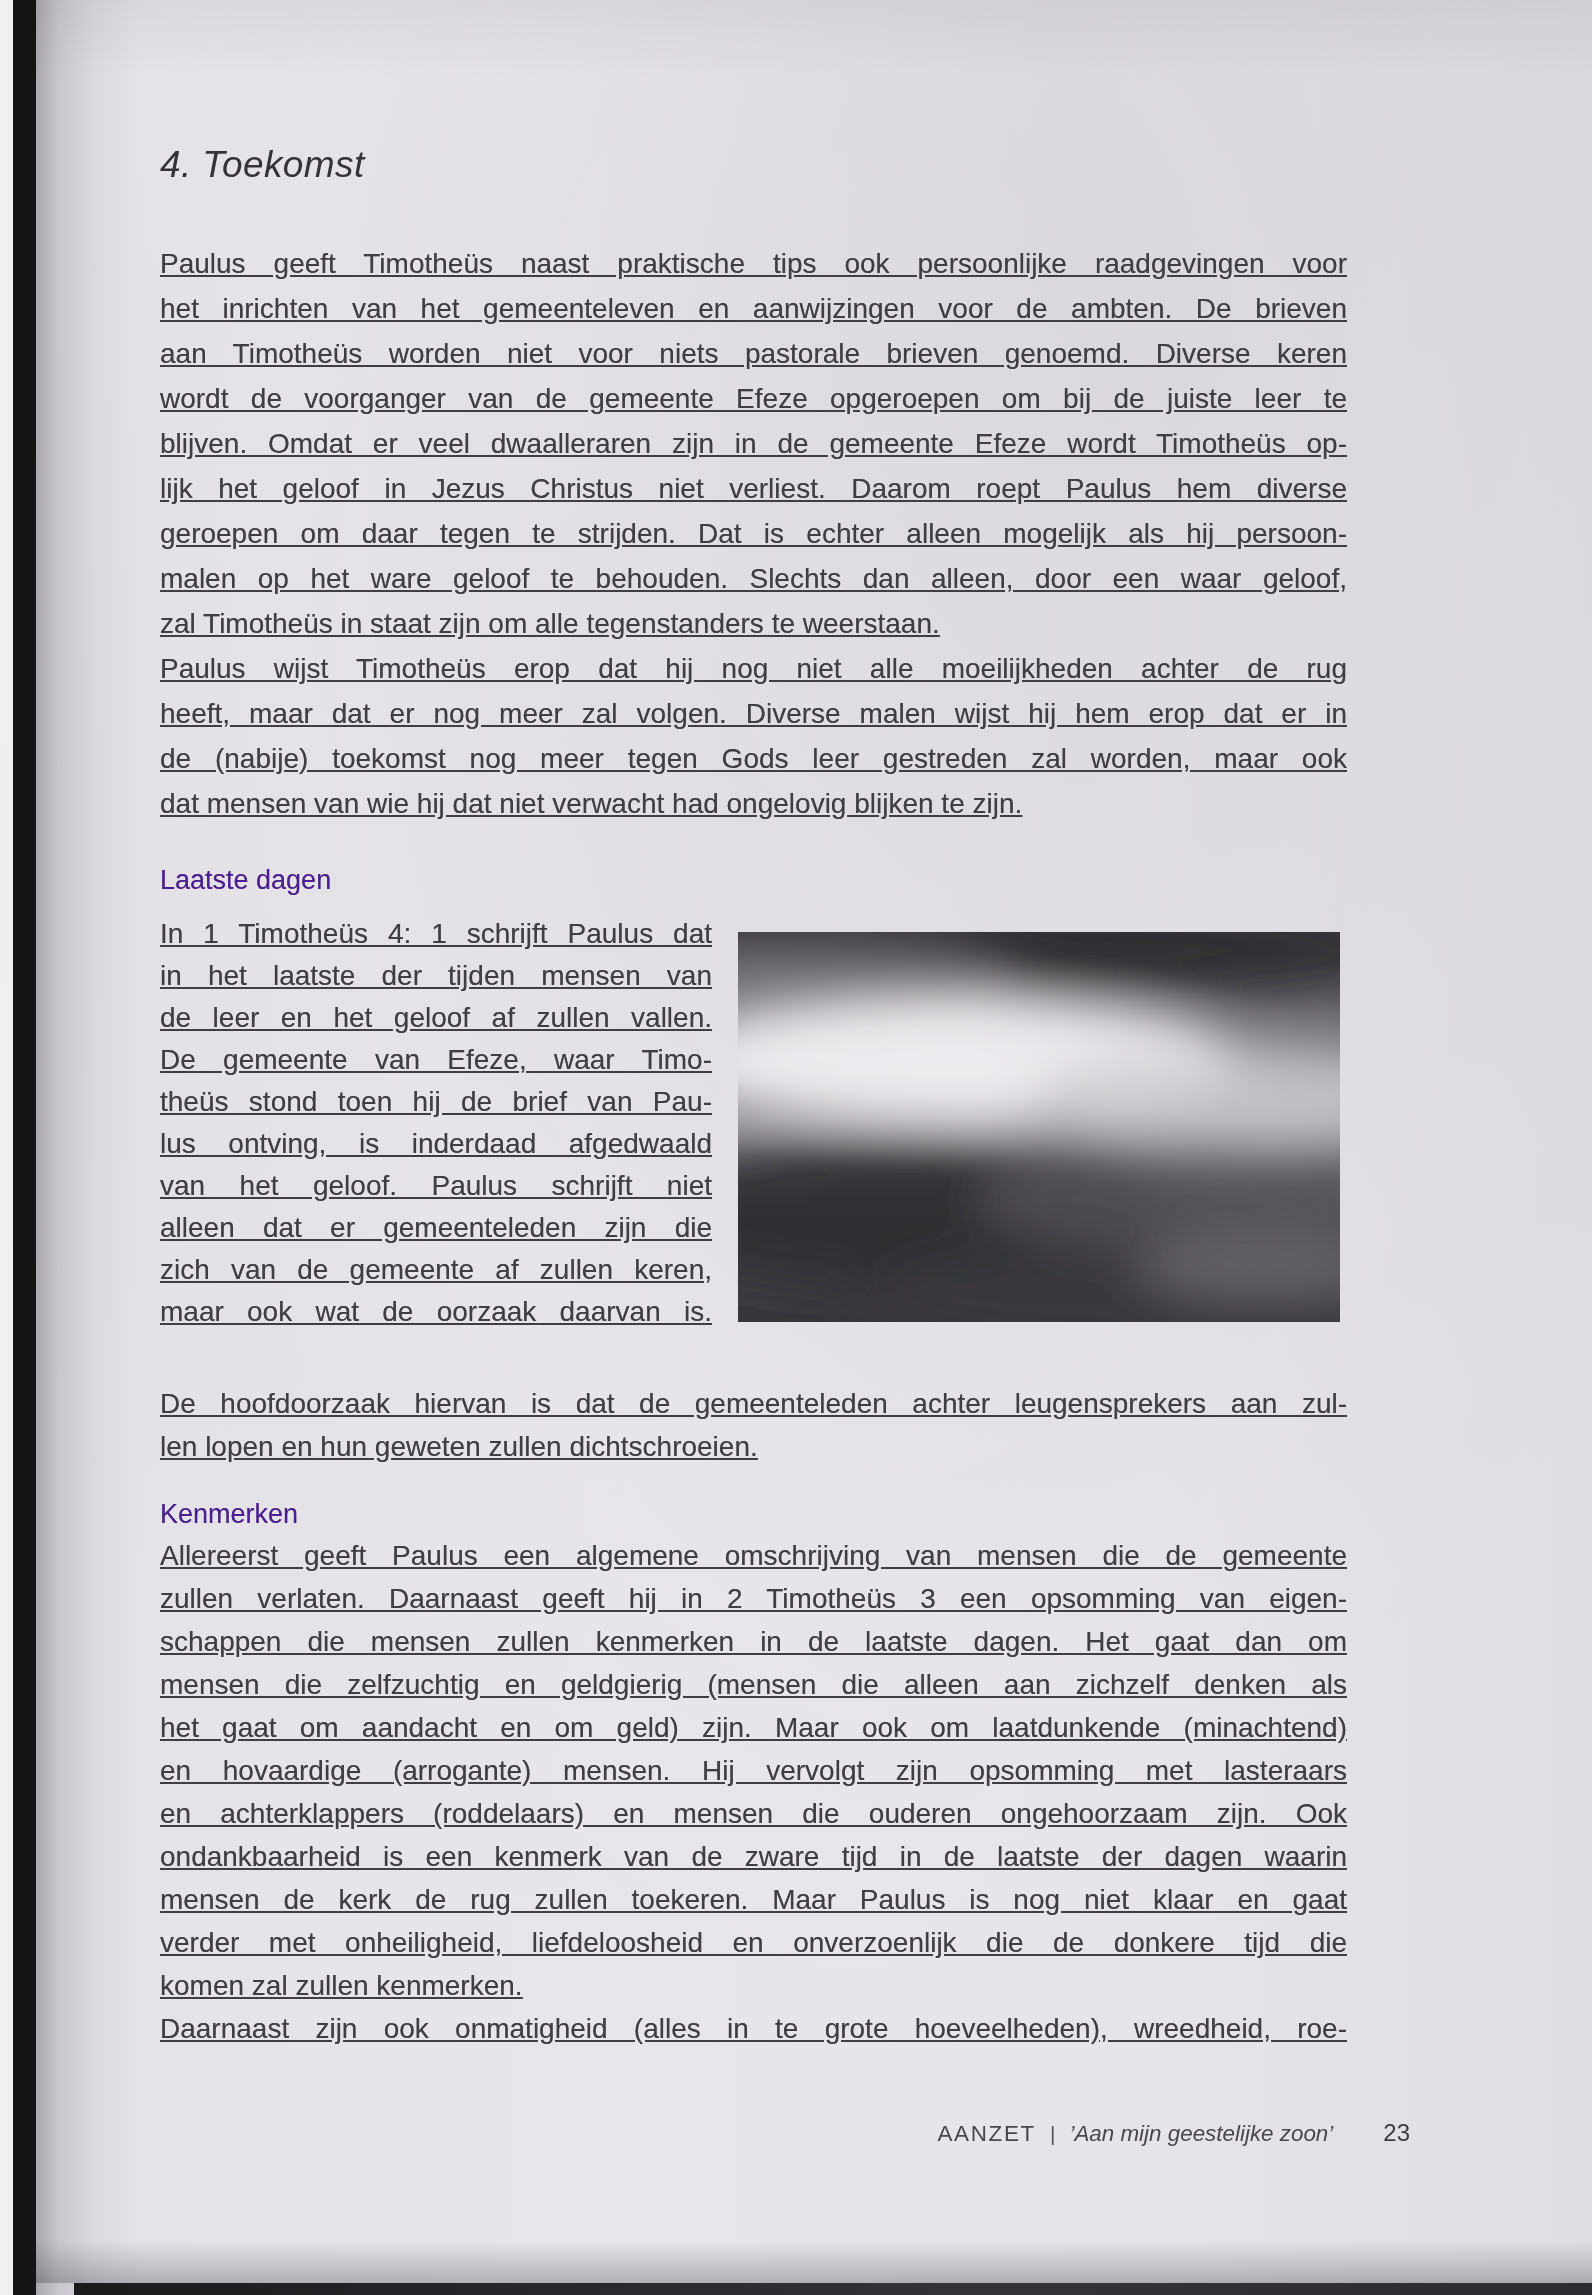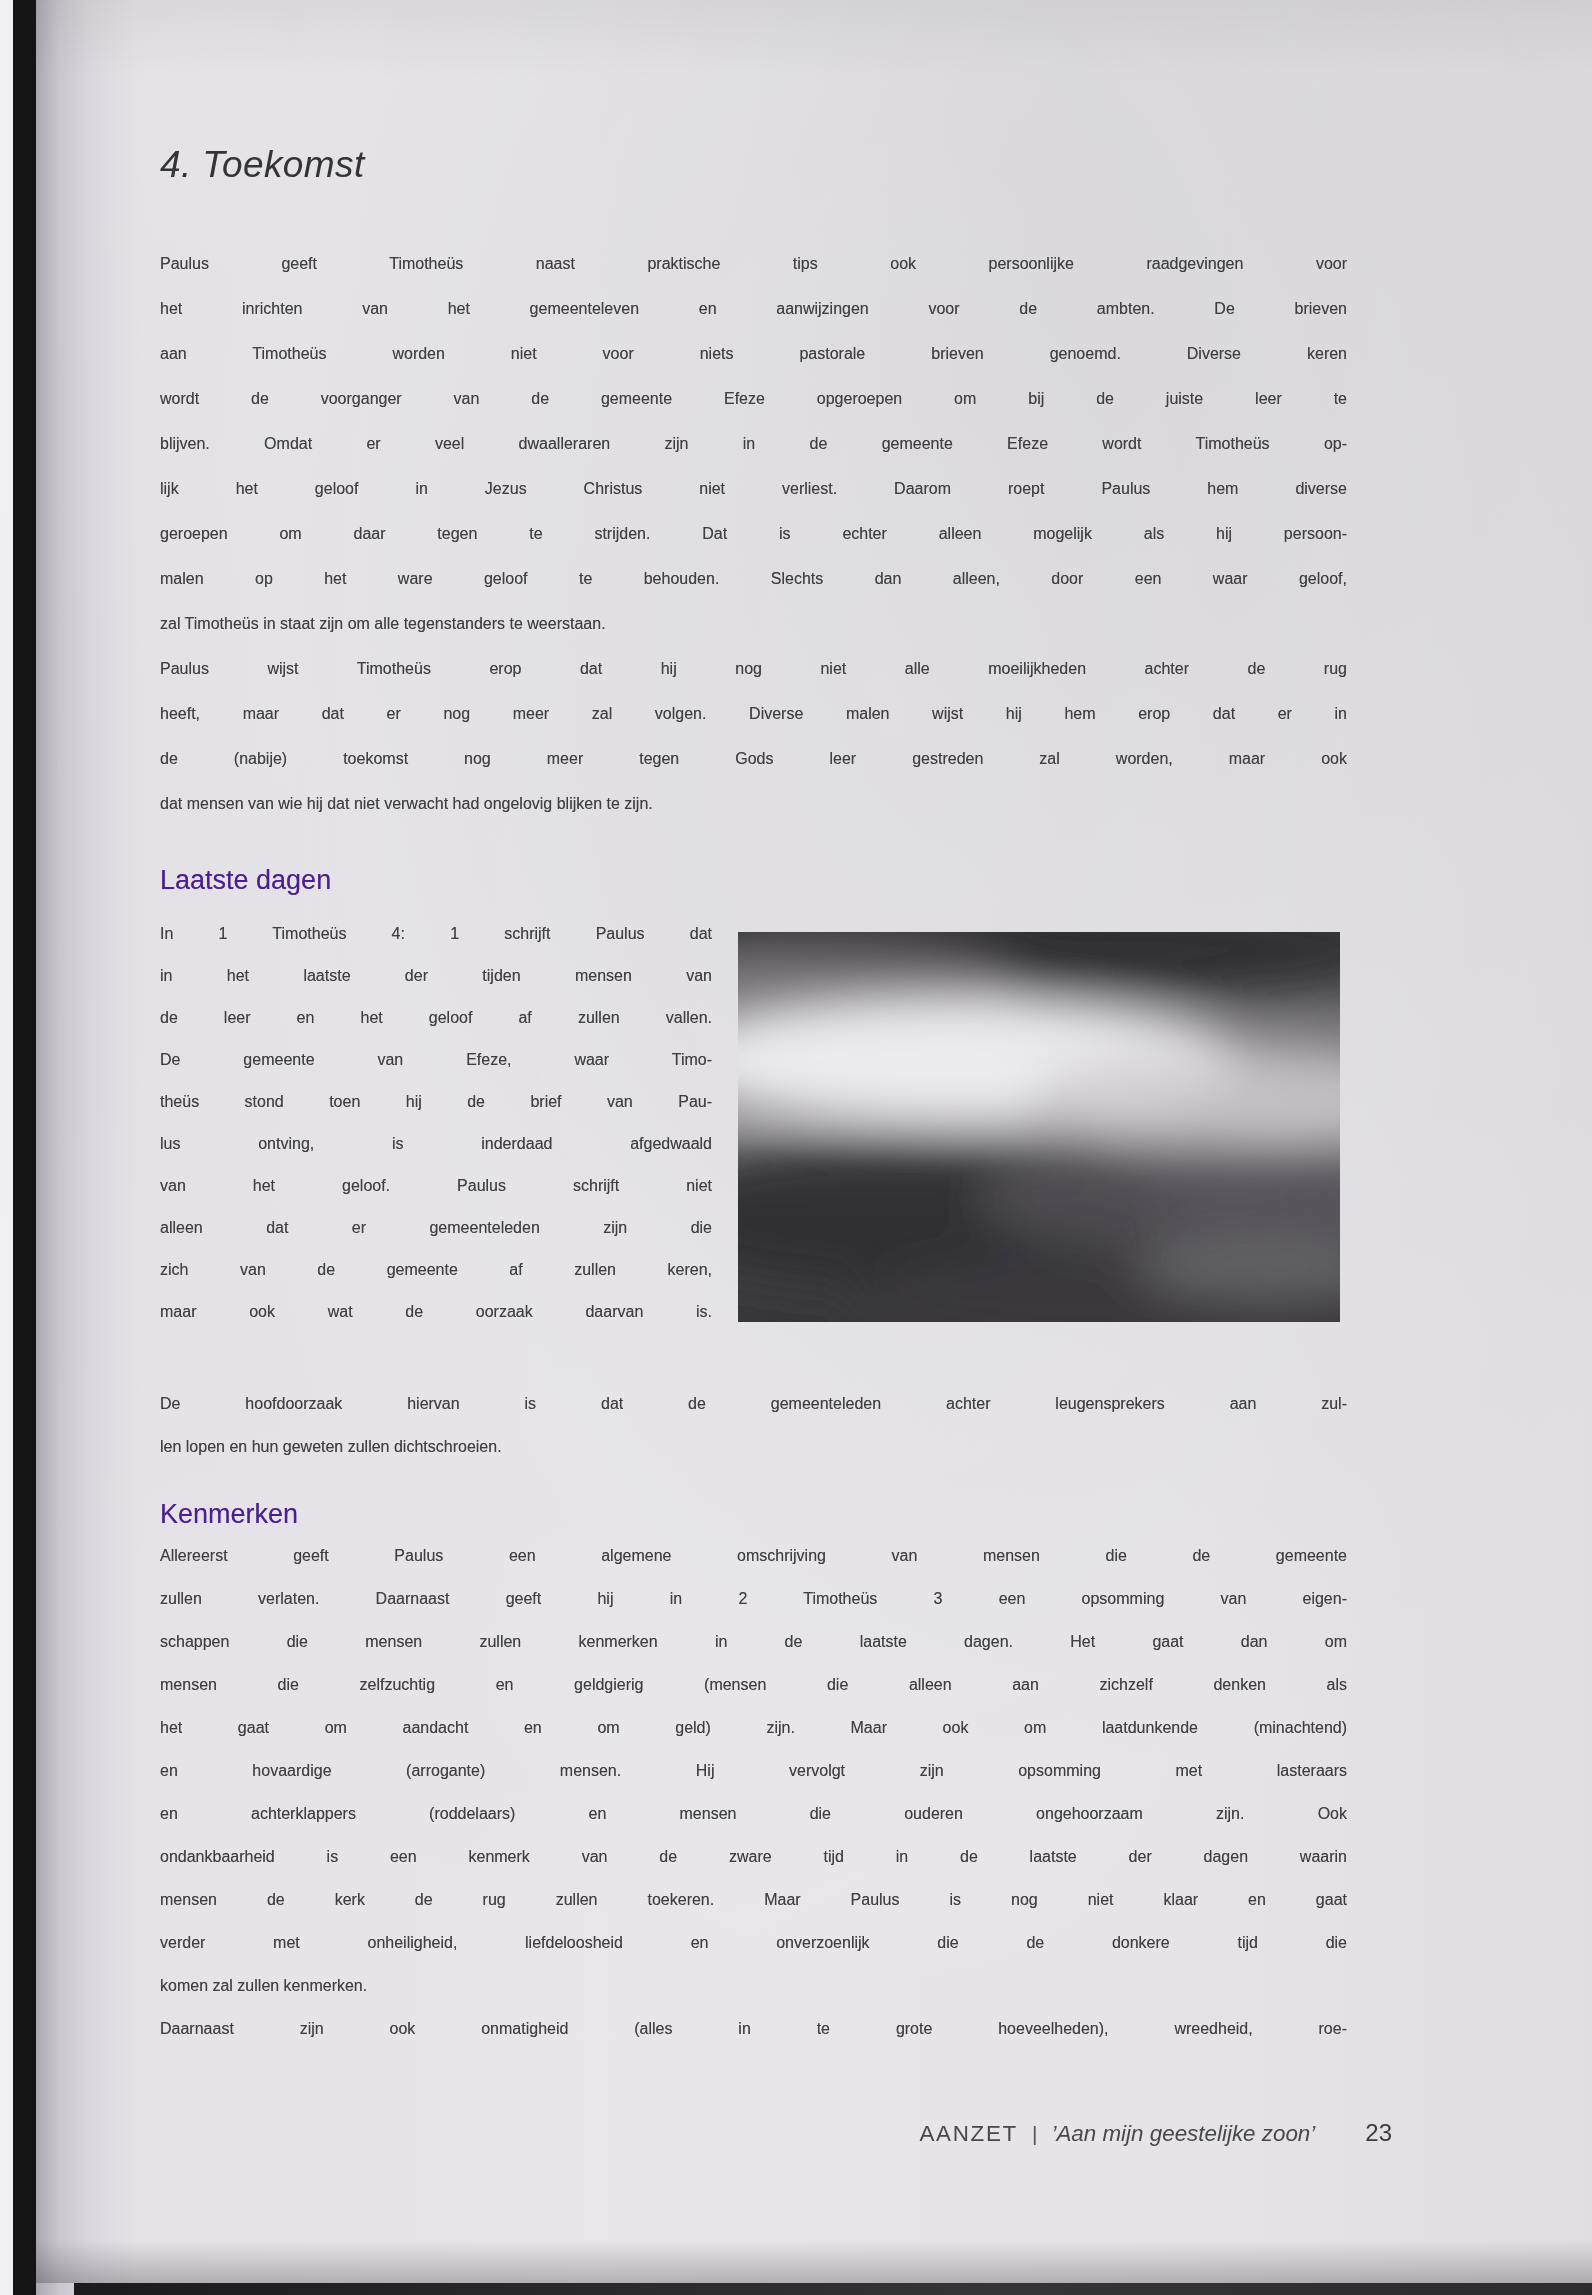--- a/index.html
+++ b/index.html
@@ -32,24 +32,25 @@
     background:linear-gradient(90deg,#1b1a1d,#343338 60%,#2c2b30);}
 
   
   .title{
     position:absolute;left:160px;top:143px;margin:0;
     font-size:37px;line-height:43px;font-weight:400;font-style:italic;
     color:#333338;letter-spacing:0.4px;
   }
   .block{position:absolute;left:160px;width:1187px;}
   .ln{
-    width:100%;height:45px;line-height:45px;font-size:16px;
+    width:100%;height:45px;line-height:45px;font-size:28px;
     text-align:justify;text-align-last:justify;
     white-space:normal;overflow:visible;
     text-shadow:0 0 0.5px rgba(62,62,68,0.55);
+    text-decoration:underline;
   }
   .ragged{text-align-last:left;}
   .intro{top:241px;}
   .h2{
     position:absolute;left:160px;margin:0;
     font-size:27px;line-height:35px;font-weight:400;color:#4c1d95;
     text-shadow:0 0 0.5px rgba(45,45,50,0.5);
   }
   .h2-ld{top:863px;}
   .col{top:913px;width:552px;}
@@ -60,21 +61,21 @@
     background:#4a494e;
   }
   .photo svg{display:block;width:100%;height:100%;}
   .full{top:1382px;}
   .full .ln{height:43px;line-height:43px;}
   .h2-k{top:1497px;}
   .ken{top:1534px;}
   .ken .ln{height:43px;line-height:43px;}
 
   .footer{
-    position:absolute;right:200px;top:2119px;height:36px;
+    position:absolute;right:182px;top:2119px;height:36px;
     display:flex;align-items:baseline;white-space:nowrap;
     font-size:22.4px;color:#47474c;
   }
   .footer .journal{letter-spacing:1.7px;}
   .footer .sep{margin:0 14px;font-size:21px;color:#54545a;}
   .footer .art{font-style:italic;}
   .footer .pnum{margin-left:50px;font-size:24px;color:#3a3a3f;}
 </style>
 </head>
 <body>

